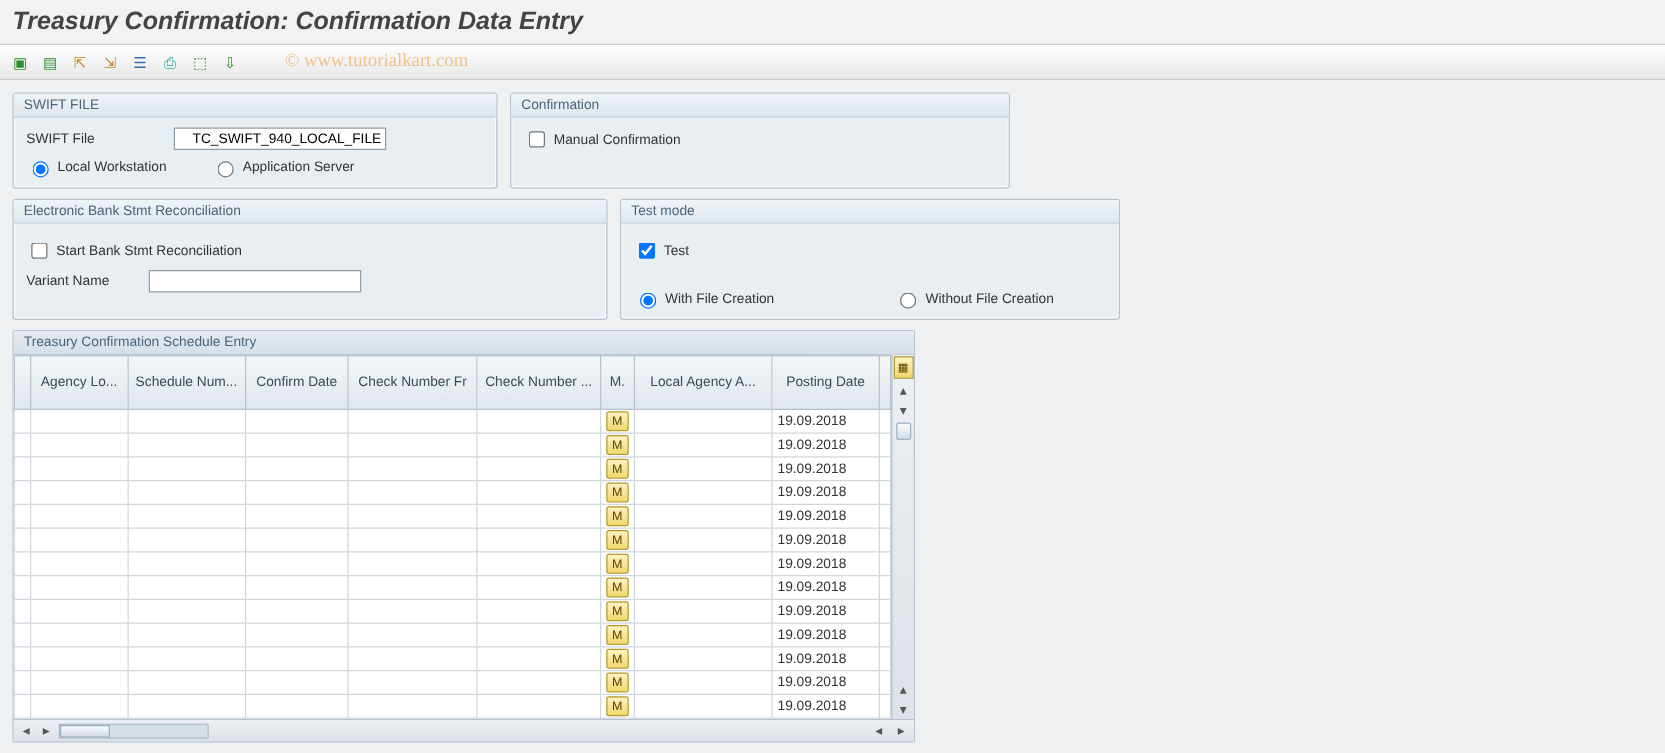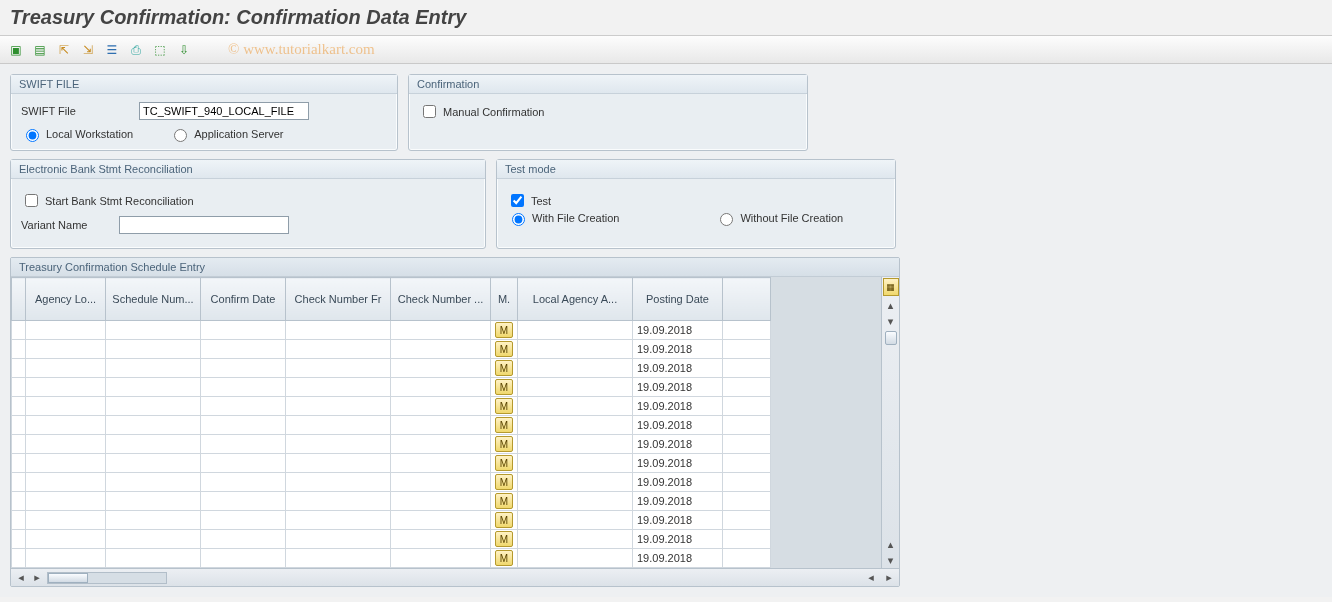--- a/index.html
+++ b/index.html
@@ -77,29 +77,29 @@
     display: flex; align-items: center; gap: 8px; margin-bottom: 6px;
   }
   .lbl { width: 110px; color: #333; }
   input[type=text].txt {
     height: 18px;
     border: 1px solid #8f9da9;
     padding: 1px 3px;
     font-size: 11px;
     background: #fff;
   }
-  .txt-hl { background: #cfe3e9; }
+  .txt-hl { background: #cfe3e9; text-align: right; }
   .radio-row, .chk-row {
     display: flex; align-items: center; gap: 36px; margin-top: 4px;
   }
   label.inline { display: flex; align-items: center; gap: 4px; cursor: pointer; }
 
   
   .table-panel {
-    width: 890px;
+    width: 722px;
     border: 1px solid #b7c2cc;
     background: #e6ecf1;
     border-radius: 2px;
   }
   .table-titlebar {
     padding: 3px 8px;
     background: linear-gradient(#e4ebf1,#d6dfe7);
     color: #4b647a;
     border-bottom: 1px solid #c2ccd5;
   }
@@ -291,21 +291,21 @@
 
     <div class="panel test-panel">
       <div class="panel-head">Test mode</div>
       <div class="panel-body">
         <div class="chk-row">
           <label class="inline">
             <input type="checkbox" checked="" style="">
             <span>Test</span>
           </label>
         </div>
-        <div class="radio-row" style="margin-top:0">
+        <div class="radio-row" style="margin-top:21px">
           <label class="inline">
             <input type="radio" name="tfc" checked="" style="">
             <span>With File Creation</span>
           </label>
           <label class="inline" style="margin-left:60px">
             <input type="radio" name="tfc" style="">
             <span>Without File Creation</span>
           </label>
         </div>
       </div>

